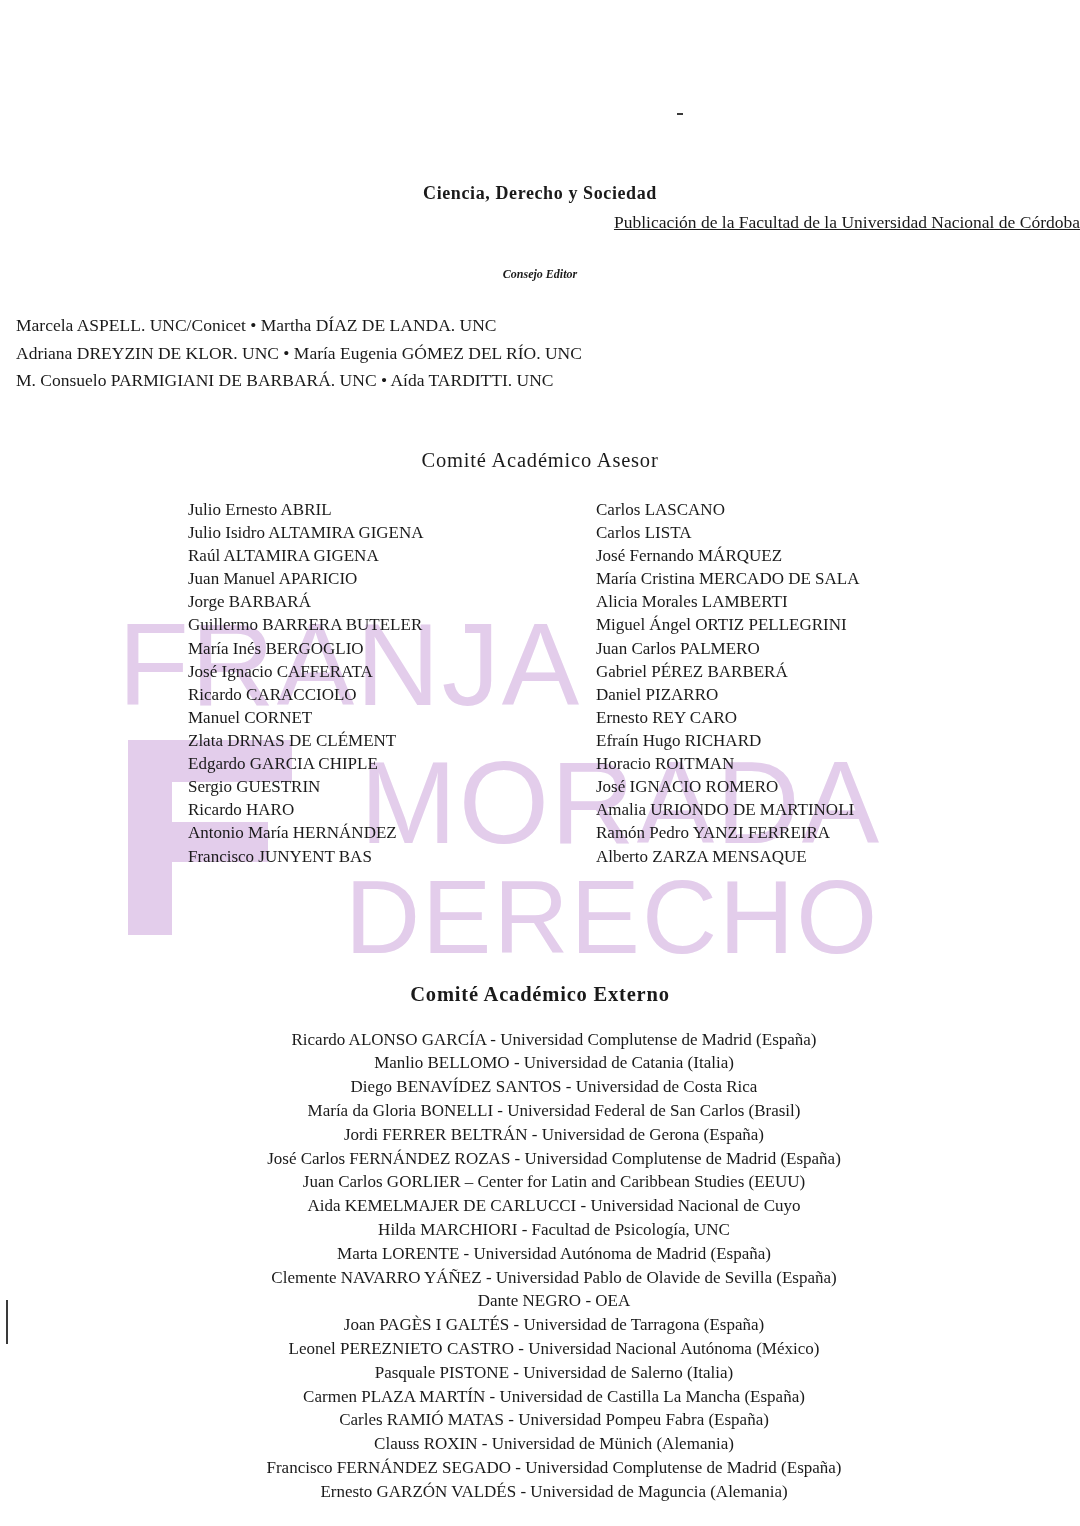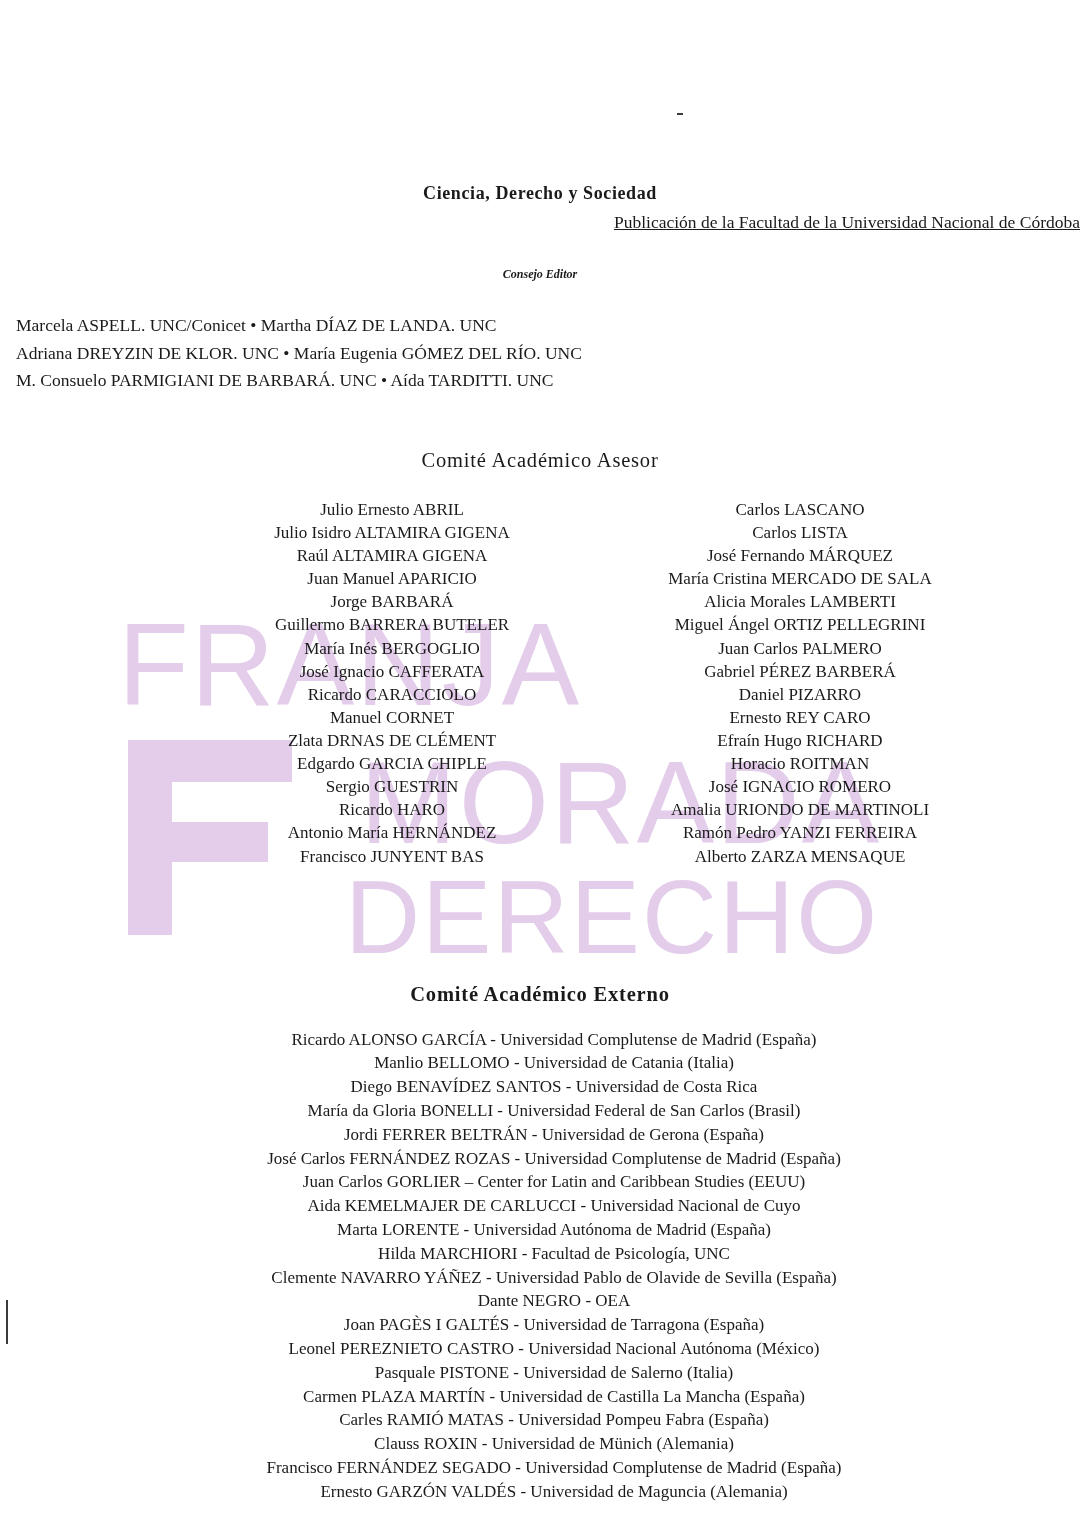--- a/index.html
+++ b/index.html
@@ -133,21 +133,20 @@
     margin: 54px 0 0 0;
   }
 
   .two-cols {
     margin: 26px 0 0 0;
     display: flex;
     justify-content: flex-start;
     padding-left: 188px;
     font-size: 17px;
     line-height: 1.36;
-    text-align: center;
   }
   .col {
     width: 408px;
   }
   .col .nm {
     white-space: nowrap;
   }
 
   .externo-head {
     text-align: center;
@@ -244,22 +243,22 @@
 
     <div class="externo-list">
       <div>Ricardo ALONSO GARCÍA - Universidad Complutense de Madrid (España)</div>
       <div>Manlio BELLOMO - Universidad de Catania (Italia)</div>
       <div>Diego BENAVÍDEZ SANTOS - Universidad de Costa Rica</div>
       <div>María da Gloria BONELLI - Universidad Federal de San Carlos (Brasil)</div>
       <div>Jordi FERRER BELTRÁN - Universidad de Gerona (España)</div>
       <div>José Carlos FERNÁNDEZ ROZAS - Universidad Complutense de Madrid (España)</div>
       <div>Juan Carlos GORLIER – Center for Latin and Caribbean Studies (EEUU)</div>
       <div>Aida KEMELMAJER DE CARLUCCI - Universidad Nacional de Cuyo</div>
+      <div>Hilda MARCHIORI - Facultad de Psicología, UNC</div>
       <div>Marta LORENTE - Universidad Autónoma de Madrid (España)</div>
-      <div>Hilda MARCHIORI - Facultad de Psicología, UNC</div>
       <div>Clemente NAVARRO YÁÑEZ - Universidad Pablo de Olavide de Sevilla (España)</div>
       <div>Dante NEGRO - OEA</div>
       <div>Joan PAGÈS I GALTÉS - Universidad de Tarragona (España)</div>
       <div>Leonel PEREZNIETO CASTRO - Universidad Nacional Autónoma (México)</div>
       <div>Pasquale PISTONE - Universidad de Salerno (Italia)</div>
       <div>Carmen PLAZA MARTÍN - Universidad de Castilla La Mancha (España)</div>
       <div>Carles RAMIÓ MATAS - Universidad Pompeu Fabra (España)</div>
       <div>Clauss ROXIN - Universidad de Münich (Alemania)</div>
       <div>Francisco FERNÁNDEZ SEGADO - Universidad Complutense de Madrid (España)</div>
       <div>Ernesto GARZÓN VALDÉS - Universidad de Maguncia (Alemania)</div>

